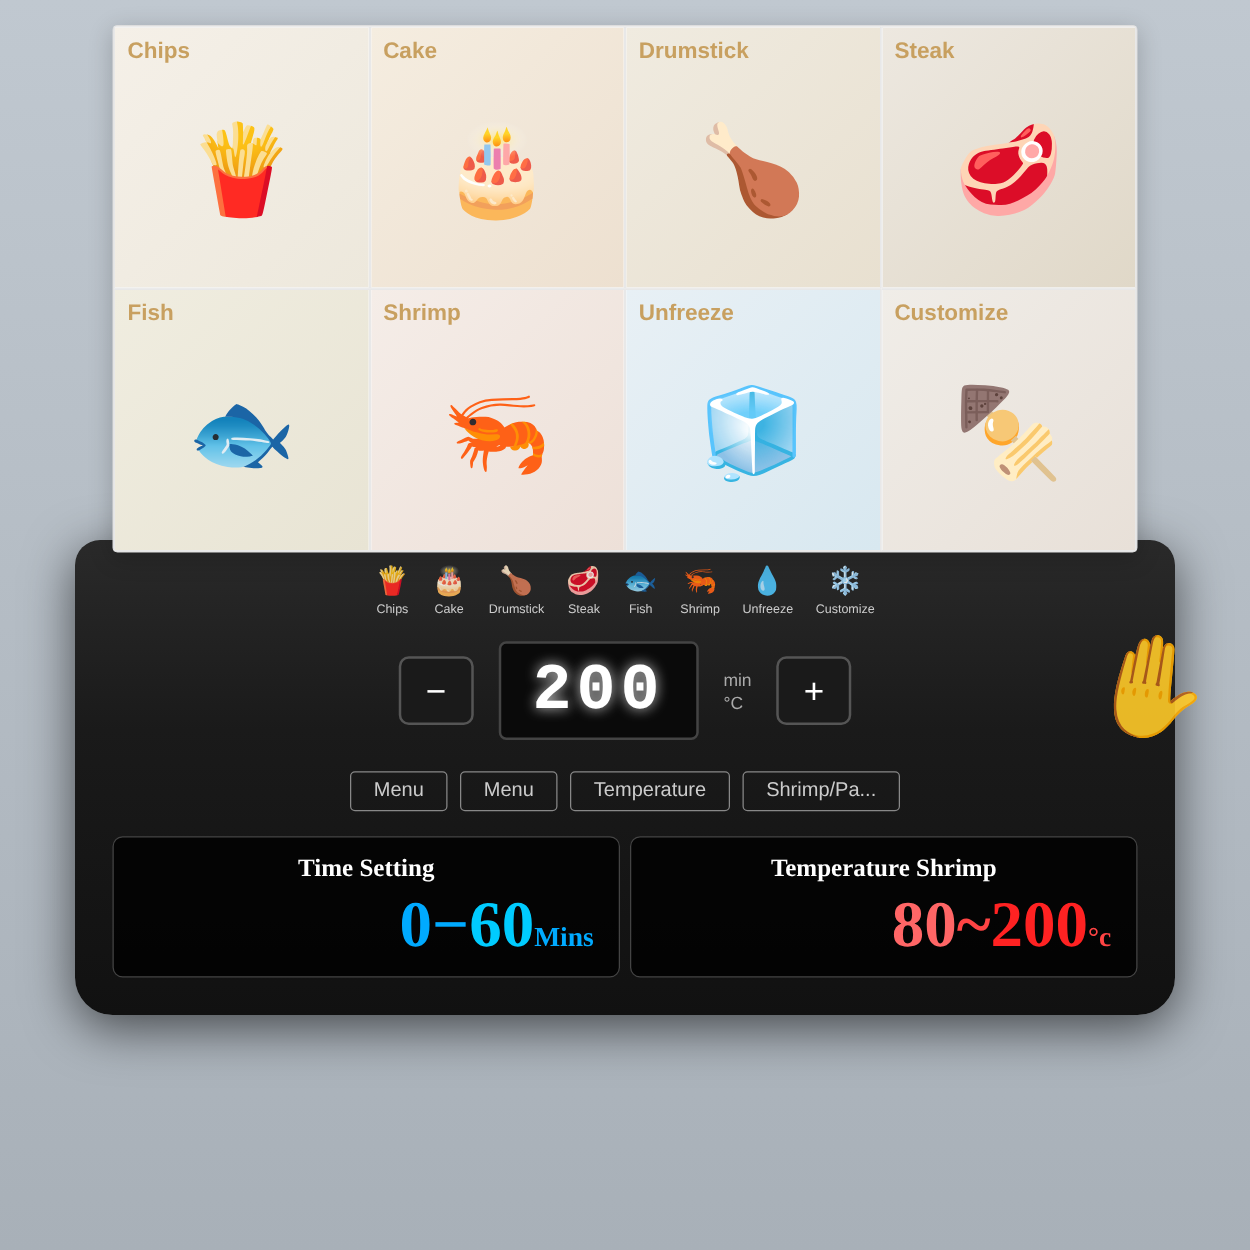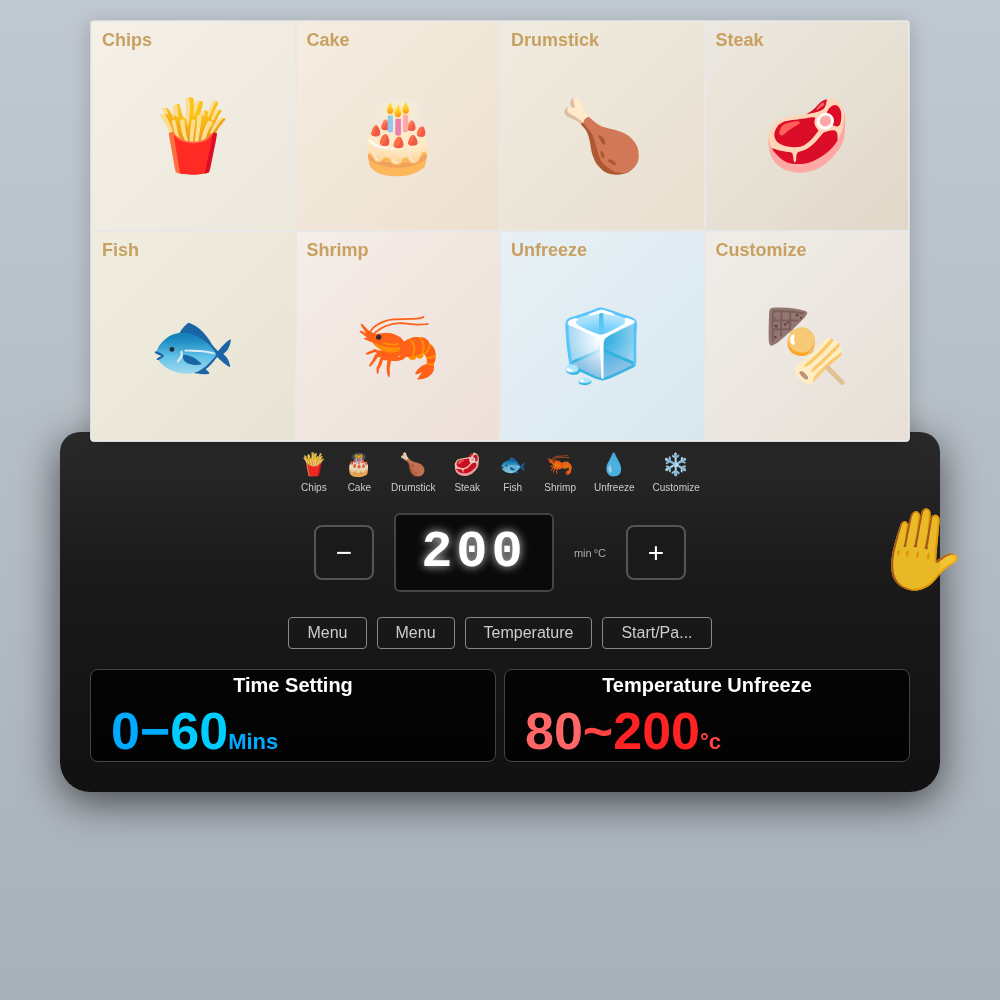--- a/index.html
+++ b/index.html
@@ -222,23 +222,23 @@
       font-size: 52px;
       font-weight: bold;
       color: #ffffff;
       font-family: 'Courier New', monospace;
       letter-spacing: 4px;
       text-shadow: 0 0 10px rgba(255,255,255,0.8);
     }
 
     .unit-labels {
       display: flex;
-      flex-direction: row;
+      flex-direction: column;
       color: #aaa;
-      font-size: 11px;
+      font-size: 14px;
       gap: 2px;
     }
 
     .plus-btn {
       width: 60px;
       height: 55px;
       background: #1a1a1a;
       border: 2px solid #555;
       border-radius: 8px;
       display: flex;
@@ -284,38 +284,39 @@
       gap: 0;
       width: 100%;
       position: relative;
     }
 
     .info-box {
       flex: 1;
       background: rgba(0,0,0,0.8);
       border: 1px solid #444;
       border-radius: 8px;
-      padding: 4px 20px;
-      position: relative;
+      padding: 14px 20px;
+      position: relative;
+      font-family: Liberation Serif, serif;
     }
 
     .info-box:first-child {
       margin-right: 8px;
     }
 
     .info-title {
       font-size: 20px;
       font-weight: bold;
       color: white;
       text-align: center;
       margin-bottom: 8px;
     }
 
     .info-value {
-      text-align: left;
+      text-align: right;
       font-size: 52px;
       font-weight: 900;
       line-height: 1;
     }
 
     .time-mins {
       font-size: 22px;
       color: #00aaff;
       font-weight: bold;
     }
@@ -421,34 +422,34 @@
         <span>+</span>
       </div>
 
       <div class="hand-pointer">🤚</div>
     </div>
 
     <div class="control-buttons-row">
       <button class="ctrl-btn">Menu</button>
       <button class="ctrl-btn">Menu</button>
       <button class="ctrl-btn">Temperature</button>
-      <button class="ctrl-btn">Start/Pa...</button>
+      <button class="ctrl-btn">Shrimp/Pa...</button>
     </div>
 
     <div class="bottom-info">
 
       <div class="info-box">
         <div class="info-title">Time Setting</div>
         <div class="info-value">
           <span style="color:#00aaff; font-size:52px; font-weight:900;">0</span><span style="color:#00aaff; font-size:52px; font-weight:900;">−</span><span style="color:#00ccff; font-size:52px; font-weight:900;">60</span><span class="time-mins">Mins</span>
         </div>
       </div>
 
       <div class="info-box">
-        <div class="info-title">Temperature Unfreeze</div>
+        <div class="info-title">Temperature Shrimp</div>
         <div class="info-value">
           <span style="color:#ff6666; font-size:52px; font-weight:900;margin-top:26px;">80</span><span style="color:#ff4444; font-size:52px; font-weight:900;">~</span><span style="color:#ff2222; font-size:52px; font-weight:900;">200</span><span class="temp-c">°c</span>
         </div>
       </div>
     </div>
 
   </div>
 
 </div>
 

